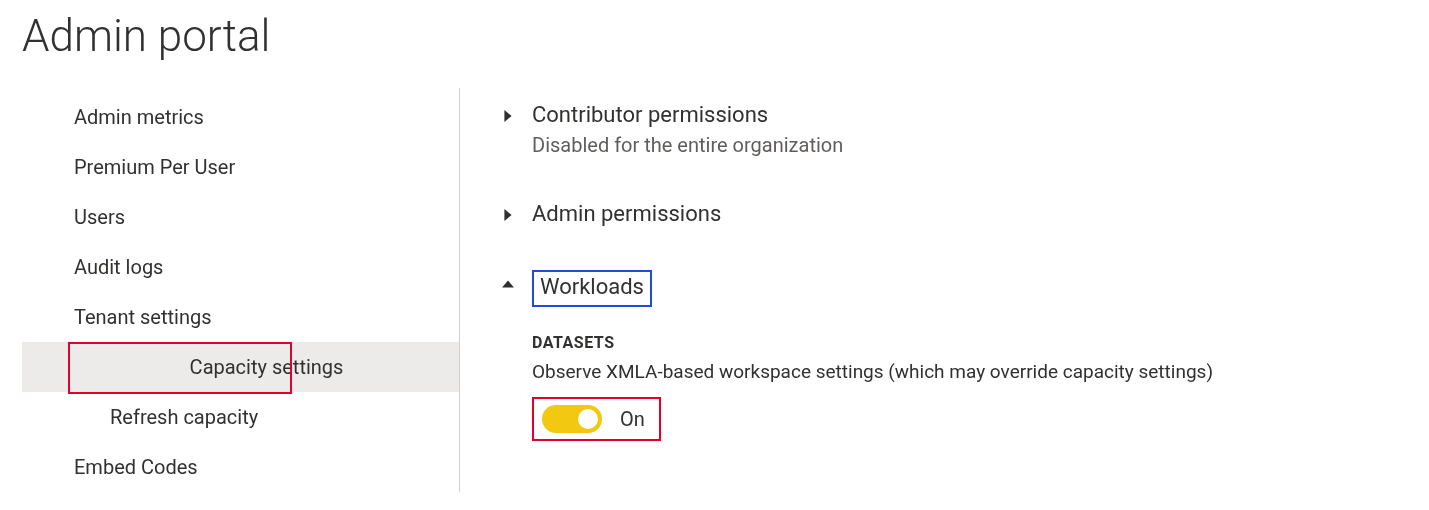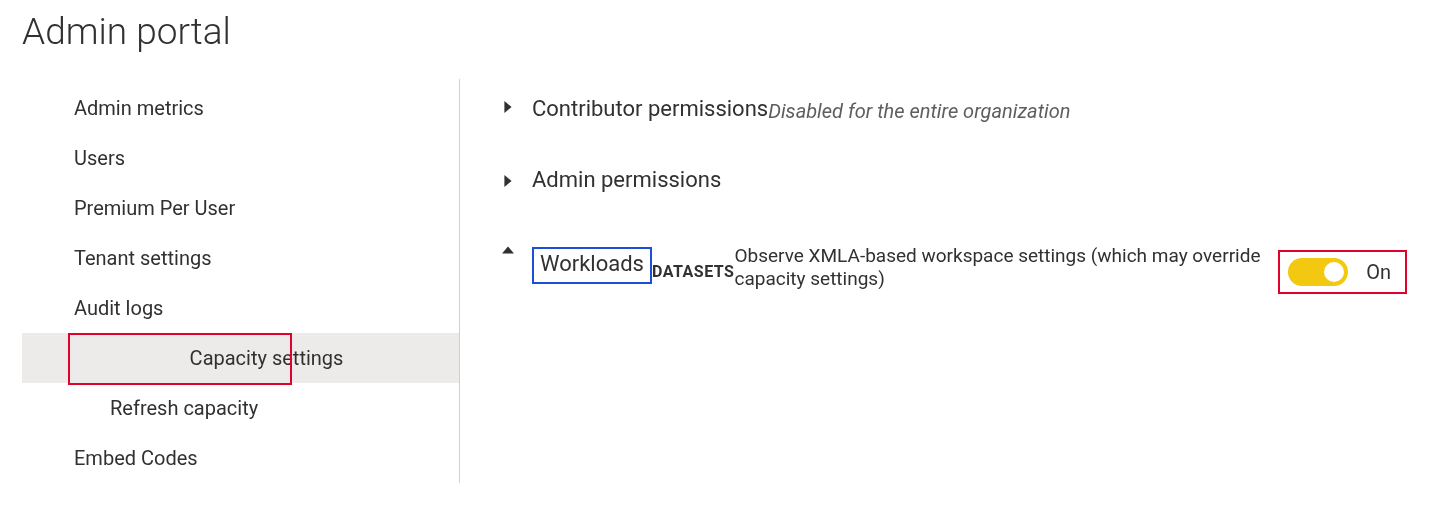--- a/index.html
+++ b/index.html
@@ -9,21 +9,21 @@
     font-family: "Segoe UI", "Segoe UI Web", -apple-system, BlinkMacSystemFont, Roboto, "Helvetica Neue", sans-serif;
     color: #323130;
     background: #ffffff;
     width: 1429px;
     height: 510px;
   }
   .page {
     padding: 10px 22px 0 22px;
   }
   .page-title {
-    font-size: 37px;
+    font-size: 44px;
     font-weight: 300;
     color: #323130;
     margin: 0 0 26px 0;
   }
   .layout {
     display: flex;
     align-items: flex-start;
   }
   .sidebar {
     width: 438px;
@@ -66,45 +66,43 @@
     margin-top: 8px;
     flex-shrink: 0;
   }
   .caret svg { width: 12px; height: 12px; display: block; fill: #323130; }
   .section-title {
     font-size: 22px;
     color: #323130;
   }
   .section-sub {
     font-size: 20px;
-    font-style: italic;
     color: #605e5c;
     margin-top: 6px;
   }
   .section-body-col {
     display: flex;
-    flex-direction: row;
+    flex-direction: column;
   }
   .subhead {
     font-size: 16px;
     font-weight: 700;
     letter-spacing: .5px;
     color: #323130;
     margin-top: 26px;
   }
   .desc {
     font-size: 19px;
     color: #323130;
     margin-top: 8px;
   }
   .toggle-row {
     display: flex;
     align-items: center;
     margin-top: 14px;
-    justify-content: flex-end;
   }
   .toggle {
     width: 60px;
     height: 28px;
     background: #f2c811;
     border-radius: 14px;
     position: relative;
     cursor: pointer;
   }
   .toggle-knob {
@@ -152,24 +150,24 @@
 </head>
 <body>
 
 <div class="page">
   <h1 class="page-title">Admin portal</h1>
 
   <div class="layout">
 
     <nav class="sidebar">
       <div class="sidebar-item">Admin metrics</div>
+      <div class="sidebar-item">Premium Per User</div>
       <div class="sidebar-item">Users</div>
-      <div class="sidebar-item">Premium Per User</div>
+      <div class="sidebar-item">Audit logs</div>
       <div class="sidebar-item">Tenant settings</div>
-      <div class="sidebar-item">Audit logs</div>
       <div class="sidebar-item selected sidebar-hl">
         <span>Capacity settings</span>
         <span class="sidebar-hl-box"></span>
       </div>
       <div class="sidebar-item sub">Refresh capacity</div>
       <div class="sidebar-item">Embed Codes</div>
     </nav>
 
     <main class="main">
 

